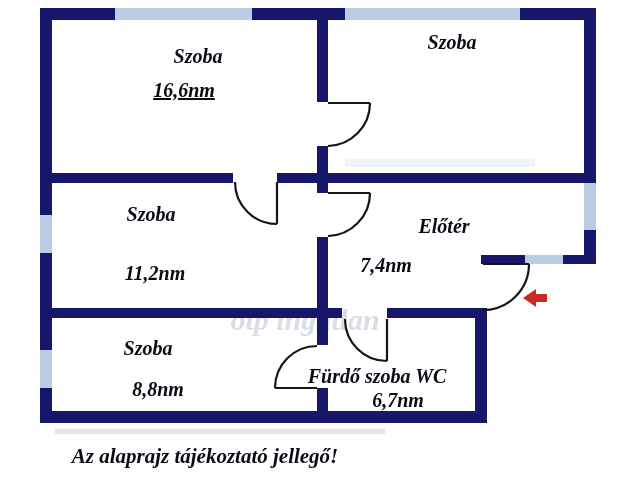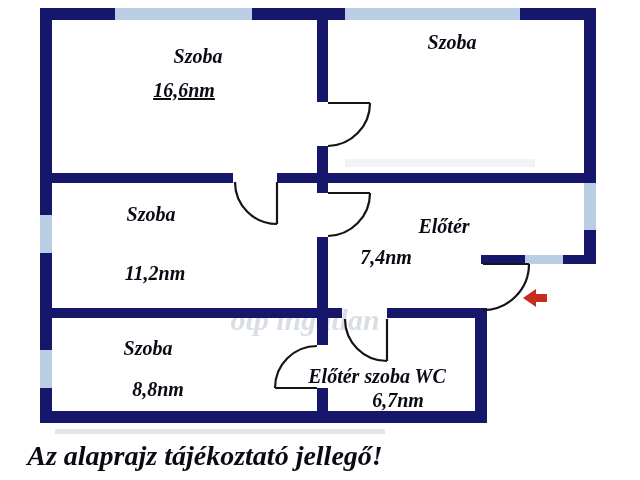--- a/index.html
+++ b/index.html
@@ -13,21 +13,21 @@
   .wall{position:absolute;background:var(--wall,#16166b);}
   .win{position:absolute;background:var(--window,#b9cde4);}
   .label{
     position:absolute;
     transform:translate(-50%,-50%);
     font-style:italic;font-weight:bold;
     font-size:20px;line-height:1;
     color:var(--text,#0a0a14);
     white-space:nowrap;
   }
-  .caption{font-size:28px;}
+  .caption{font-size:21px;}
   .wm-text{
     position:absolute;
     font-style:italic;font-weight:bold;
     font-size:30px;
     color:rgba(130,142,165,0.30);
     white-space:nowrap;
     transform:translate(-50%,-50%);
   }
   .wm-bar{position:absolute;background:#d9dce1;opacity:0.75;}
   .wm-bar2{position:absolute;background:#e6e9ee;opacity:0.55;}
@@ -95,23 +95,23 @@
 
   <div class="label" style="left:198px;top:56px;">Szoba</div>
   <div class="label" style="left:184px;top:90px;text-decoration:underline;">16,6nm</div>
 
   <div class="label" style="left:452px;top:42px;">Szoba</div>
 
   <div class="label" style="left:151px;top:214px;">Szoba</div>
   <div class="label" style="left:155px;top:273px;">11,2nm</div>
 
   <div class="label" style="left:408px;top:226px;margin-left:36px;">Előtér</div>
-  <div class="label" style="left:386px;top:257px;text-align:center;">7,4nm</div>
+  <div class="label" style="left:386px;top:265px;text-align:center;">7,4nm</div>
 
   <div class="label" style="left:148px;top:348px;">Szoba</div>
   <div class="label" style="left:158px;top:389px;">8,8nm</div>
 
-  <div class="label" style="left:377px;top:376px;">Előtér szoba WC</div>
+  <div class="label" style="left:377px;top:376px;">Fürdő szoba WC</div>
   <div class="label" style="left:398px;top:400px;">6,7nm</div>
 
   <div class="label caption" style="left:205px;top:456px;">Az alaprajz tájékoztató jellegő!</div>
 
 </div>
 
 </body></html>

